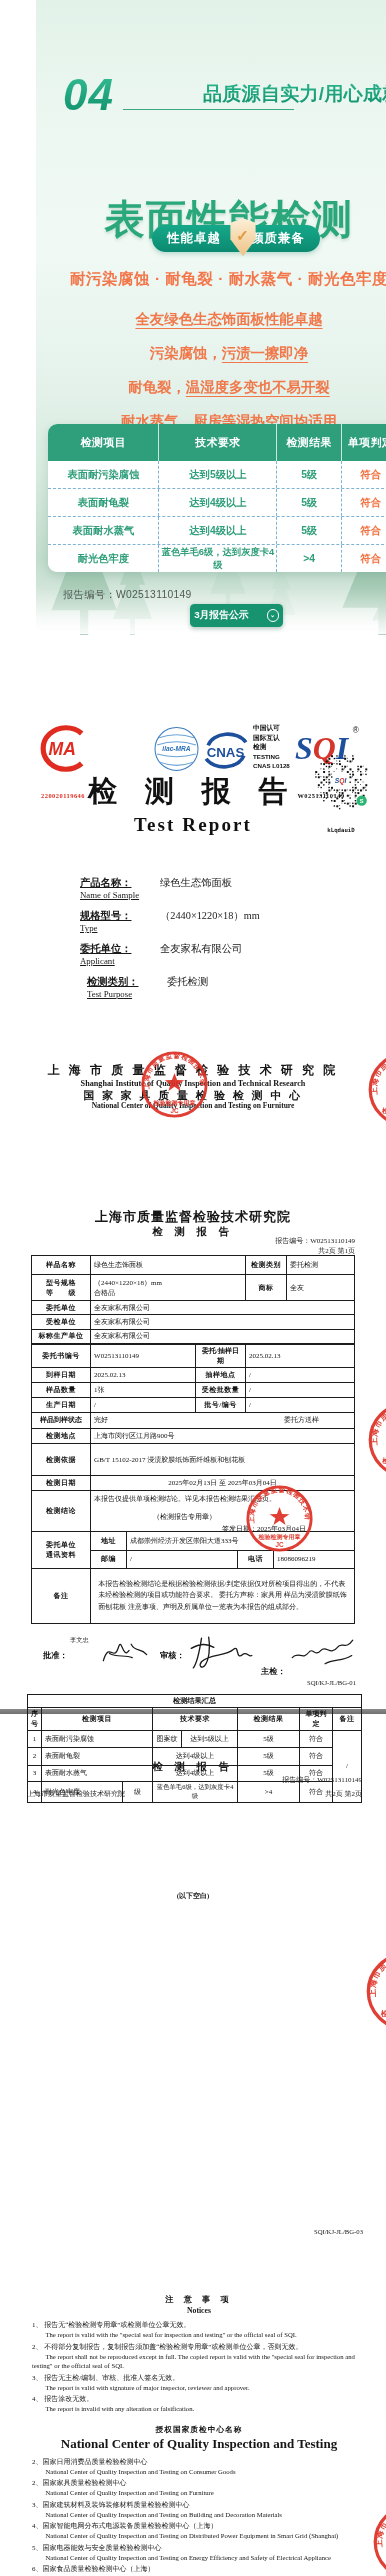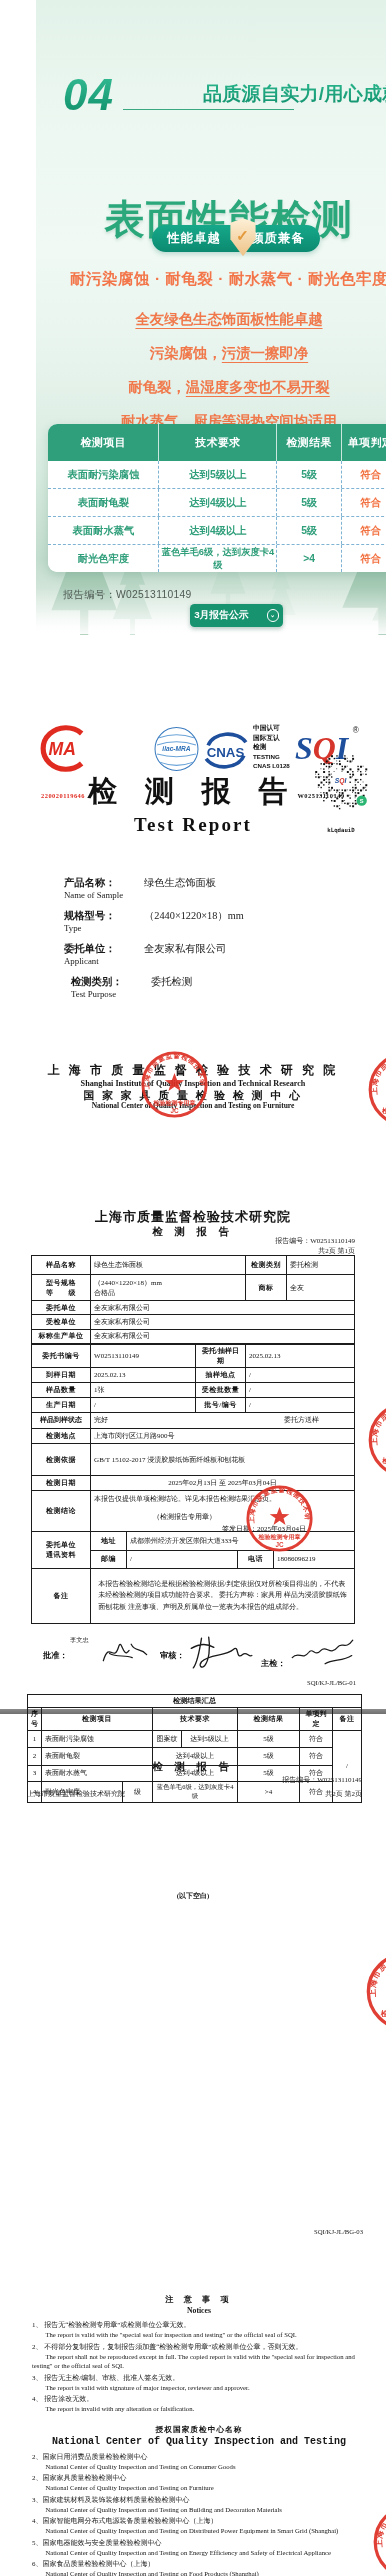--- a/index.html
+++ b/index.html
@@ -355,21 +355,21 @@
       <text x="59" y="63" text-anchor="middle" font-size="13" font-weight="bold" font-style="italic"><tspan fill="#1e4f9c">S</tspan><tspan fill="#d6352b">Q</tspan><tspan fill="#1e4f9c">I</tspan></text>
       <circle cx="100" cy="98" r="10" fill="#2cb673"></circle>
       <text x="100" y="102" text-anchor="middle" font-size="11" font-weight="bold" fill="#fff">S</text>
     </svg>
 </div>
 <div class="qr-cap">kLqdauiD</div>
 
 <div class="cover-title">检 测 报 告</div>
 <div class="cover-sub" actable="false">Test Report</div>
 
-<div class="abs doc-serif" style="left:64px;top:876px;width:289px;">
+<div class="abs doc-serif" style="left:80px;top:876px;width:289px;text-decoration:underline;">
   <div style="position:relative;height:33px;">
     <div class="fld-cn">产品名称：</div>
     <div class="fld-en">Name of Sample</div>
     <div class="fld-val" style="position:absolute;left:80px;top:0;">绿色生态饰面板</div>
   </div>
   <div style="position:relative;height:33px;">
     <div class="fld-cn">规格型号：</div>
     <div class="fld-en">Type</div>
     <div class="fld-val" style="position:absolute;left:80px;top:0;">（2440×1220×18）mm</div>
   </div>
@@ -574,21 +574,21 @@
 <div class="abs" style="left:43px;top:1636px;width:319px;height:46px;">
   <span class="sig-label" style="position:absolute;left:0;top:14.4px;">批准：</span>
   <span class="doc-serif" style="position:absolute;left:27px;top:0;font-size:6.2px;">李文忠</span>
   <svg style="position:absolute;left:56px;top:1px;" width="52" height="32" viewBox="0 0 100 62">
     <path d="M8 46 C20 6 28 52 38 18 C44 2 46 44 58 26 M20 32 C34 40 50 34 64 40 M62 14 C70 30 80 20 92 34" fill="none" stroke="#1a1a1a" stroke-width="2.4" stroke-linecap="round"></path>
   </svg>
   <span class="sig-label" style="position:absolute;left:117px;top:14.4px;">审核：</span>
   <svg style="position:absolute;left:143px;top:-2.1px;" width="68" height="38" viewBox="0 0 132 74">
     <path d="M30 8 C26 34 22 56 14 66 M10 28 C30 16 44 20 54 26 M44 6 C48 28 44 52 36 62 C30 68 24 62 30 54 C46 38 76 44 92 30 C104 20 96 52 110 40 C118 33 122 46 128 42" fill="none" stroke="#1a1a1a" stroke-width="2.6" stroke-linecap="round"></path>
   </svg>
-  <span class="sig-label" style="position:absolute;left:218px;top:22px;">主检：</span>
+  <span class="sig-label" style="position:absolute;left:218px;top:30px;">主检：</span>
   <svg style="position:absolute;left:246px;top:-3.1px;" width="67" height="39" viewBox="0 0 130 76">
     <path d="M6 48 C18 34 26 54 38 38 C46 26 50 48 62 34 C72 22 80 46 94 28 C102 16 110 34 124 14 M70 60 C86 50 104 56 122 44" fill="none" stroke="#1a1a1a" stroke-width="2.4" stroke-linecap="round"></path>
   </svg>
 </div>
 <div class="abs doc-serif right-txt" style="left:222px;top:1679px;width:134px;font-size:6.7px;">SQI/KJ-JL/BG-01</div>
 
 <div class="divider"></div>
 
 <div class="org-line" style="top:1760px;font-size:10.3px;font-weight:700;letter-spacing:4.6px;">检 测 报 告</div>
 <div class="abs doc-serif right-txt small13" style="left:206px;top:1775px;width:156px;">报告编号：W02513110149</div>
@@ -674,21 +674,21 @@
       <div class="n-cn">1、 报告无“检验检测专用章”或检测单位公章无效。</div>
       <div class="n-en">The report is valid with the "special seal for inspection and testing" or the official seal of SQI.</div>
       <div class="n-cn">2、 不得部分复制报告，复制报告须加盖“检验检测专用章”或检测单位公章，否则无效。</div>
       <div class="n-en">The report shall not be reproduced except in full. The copied report is valid with the "special seal for inspection and testing" or the official seal of SQI.</div>
       <div class="n-cn">3、 报告无主检/编制、审核、批准人签名无效。</div>
       <div class="n-en">The report is valid with signature of major inspector, reviewer and approver.</div>
       <div class="n-cn">4、 报告涂改无效。</div>
       <div class="n-en">The report is invalid with any alteration or falsification.</div>
     </div>
   <div class="n-h-cn" style="font-size:7.7px;letter-spacing:1px;margin-top:11.3px;">授权国家质检中心名称</div>
-  <div class="n-h-en" style="font-size:10px;font-family:Liberation Mono, monospace;">National Center of Quality Inspection and Testing</div>
+  <div class="n-h-en" style="font-size:13px;">National Center of Quality Inspection and Testing</div>
   <div id="centers-list">
       <div class="n-cn">2、国家日用消费品质量检验检测中心</div>
       <div class="n-en">National Center of Quality Inspection and Testing on Consumer Goods</div>
       <div class="n-cn">2、国家家具质量检验检测中心</div>
       <div class="n-en">National Center of Quality Inspection and Testing on Furniture</div>
       <div class="n-cn">3、国家建筑材料及装饰装修材料质量检验检测中心</div>
       <div class="n-en">National Center of Quality Inspection and Testing on Building and Decoration Materials</div>
       <div class="n-cn">4、国家智能电网分布式电源装备质量检验检测中心（上海）</div>
       <div class="n-en">National Center of Quality Inspection and Testing on Distributed Power Equipment in Smart Grid (Shanghai)</div>
       <div class="n-cn">5、国家电器能效与安全质量检验检测中心</div>

